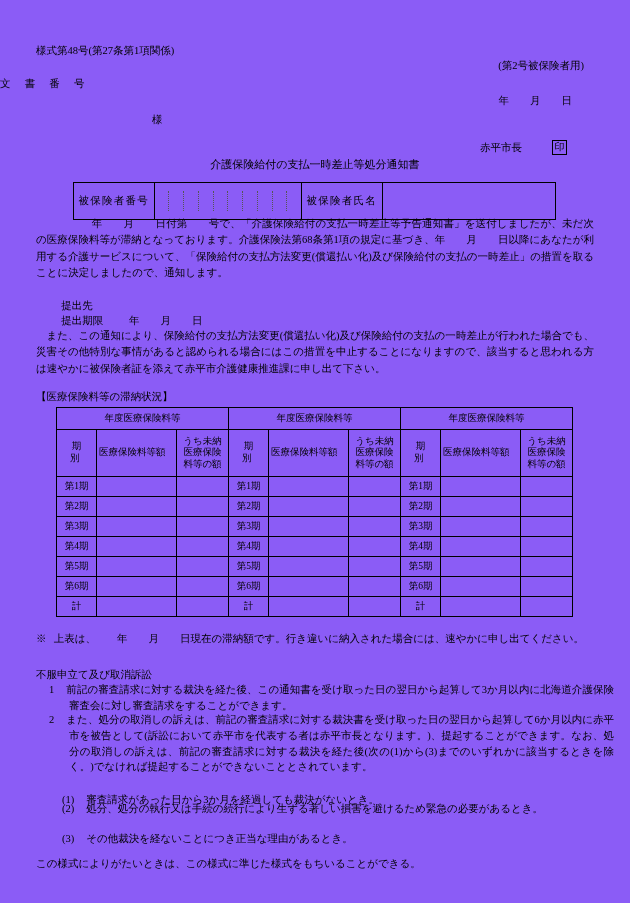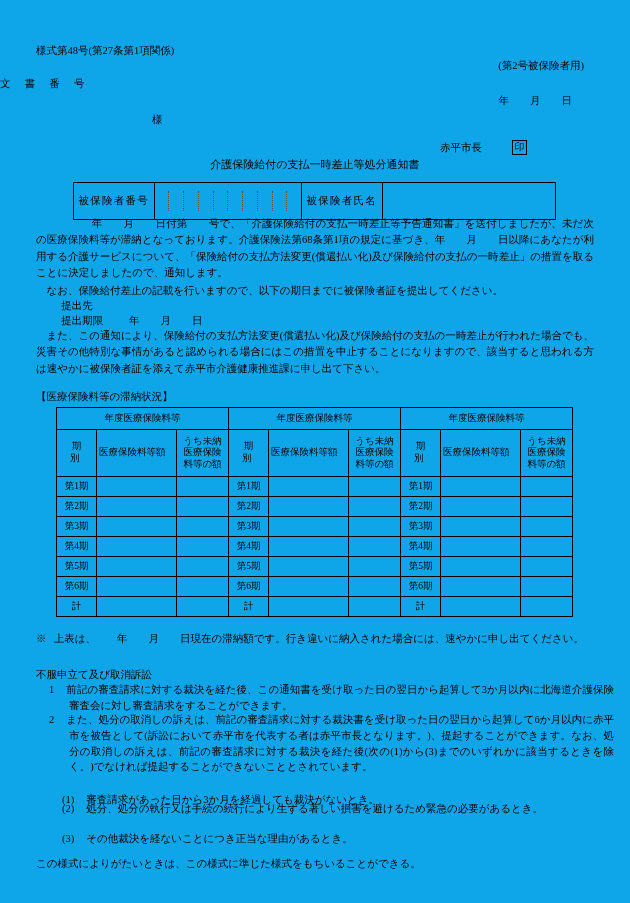--- a/index.html
+++ b/index.html
@@ -8,21 +8,21 @@
     background: #ffffff;
   }
   body {
     font-family: "Liberation Serif", "DejaVu Serif", serif;
     color: #000000;
   }
   #page {
     position: relative;
     width: 630px;
     height: 903px;
-    background: #0ea5e9;
+    background: #8b5cf6;
     overflow: hidden;
     font-size: 10.5px;
     line-height: 1.5;
   }
 
   
   .abs { position: absolute; }
   .nowrap { white-space: nowrap; }
   .spaced { letter-spacing: 0.55em; }
 
@@ -52,21 +52,21 @@
   #addressee {
     left: 152px; top: 112px;
     font-size: 10.5px;
   }
   #issuer-row {
     left: 440px; top: 140px;
     font-size: 10.5px;
     display: flex;
     align-items: center;
   }
-  #issuer-row .issuer-name { margin-right: 30px; }
+  #issuer-row .issuer-name { margin-right: 30px; margin-left: 40px; }
   .seal-box {
     display: inline-block;
     border: 1px solid #000;
     width: 13px;
     height: 13px;
     line-height: 12px;
     text-align: center;
     font-size: 10px;
   }
 
@@ -236,21 +236,20 @@
             </div>
         </td>
         <td class="lbl">被保険者氏名</td>
         <td class="name-field"></td>
       </tr>
     </tbody>
   </table>
 
   <div class="abs para" id="p1">年　　月　　日付第　　号で、「介護保険給付の支払一時差止等予告通知書」を送付しましたが、未だ次の医療保険料等が滞納となっております。介護保険法第68条第1項の規定に基づき、年　　月　　日以降にあなたが利用する介護サービスについて、「保険給付の支払方法変更(償還払い化)及び保険給付の支払の一時差止」の措置を取ることに決定しましたので、通知します。</div>
 
-  <div class="abs para" id="p2">なお、保険給付差止の記載を行いますので、以下の期日までに被保険者証を提出してください。</div>
 
   <div class="abs para nowrap" id="submit-to">
     <span>提出先</span>
     <span></span>
   </div>
 
   <div class="abs para nowrap" id="submit-due">
     <span>提出期限</span>
     <span style="margin-left:2.2em">年　　月　　日</span>
   </div>

